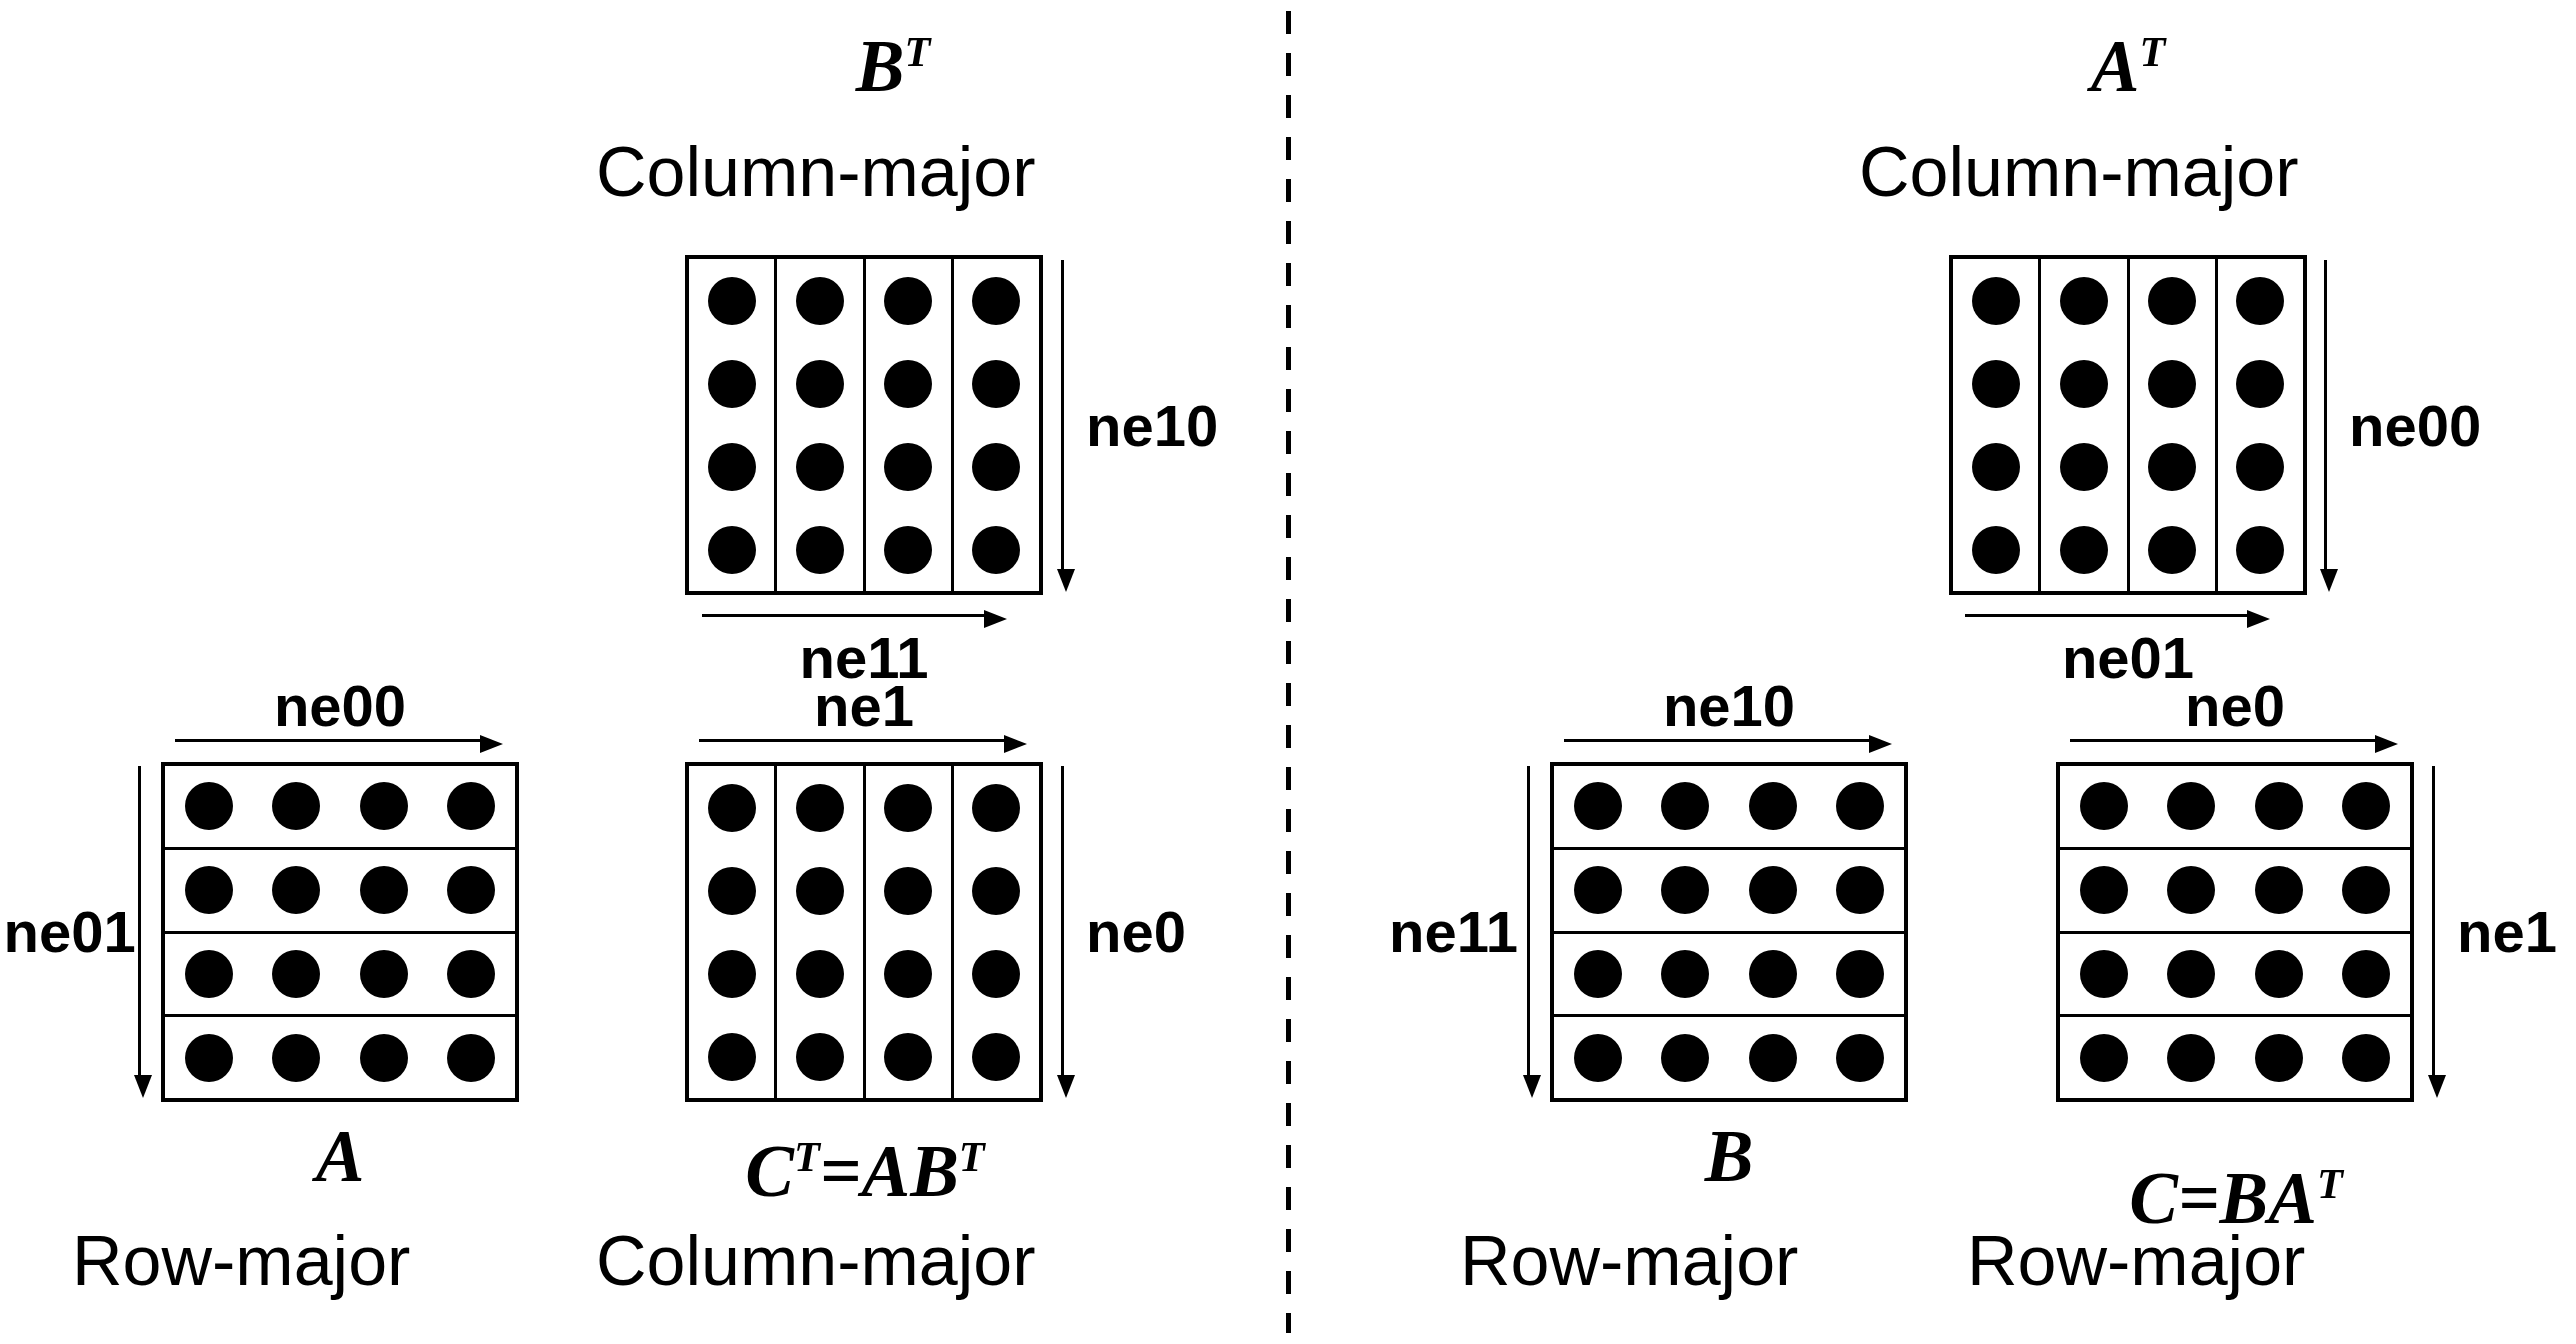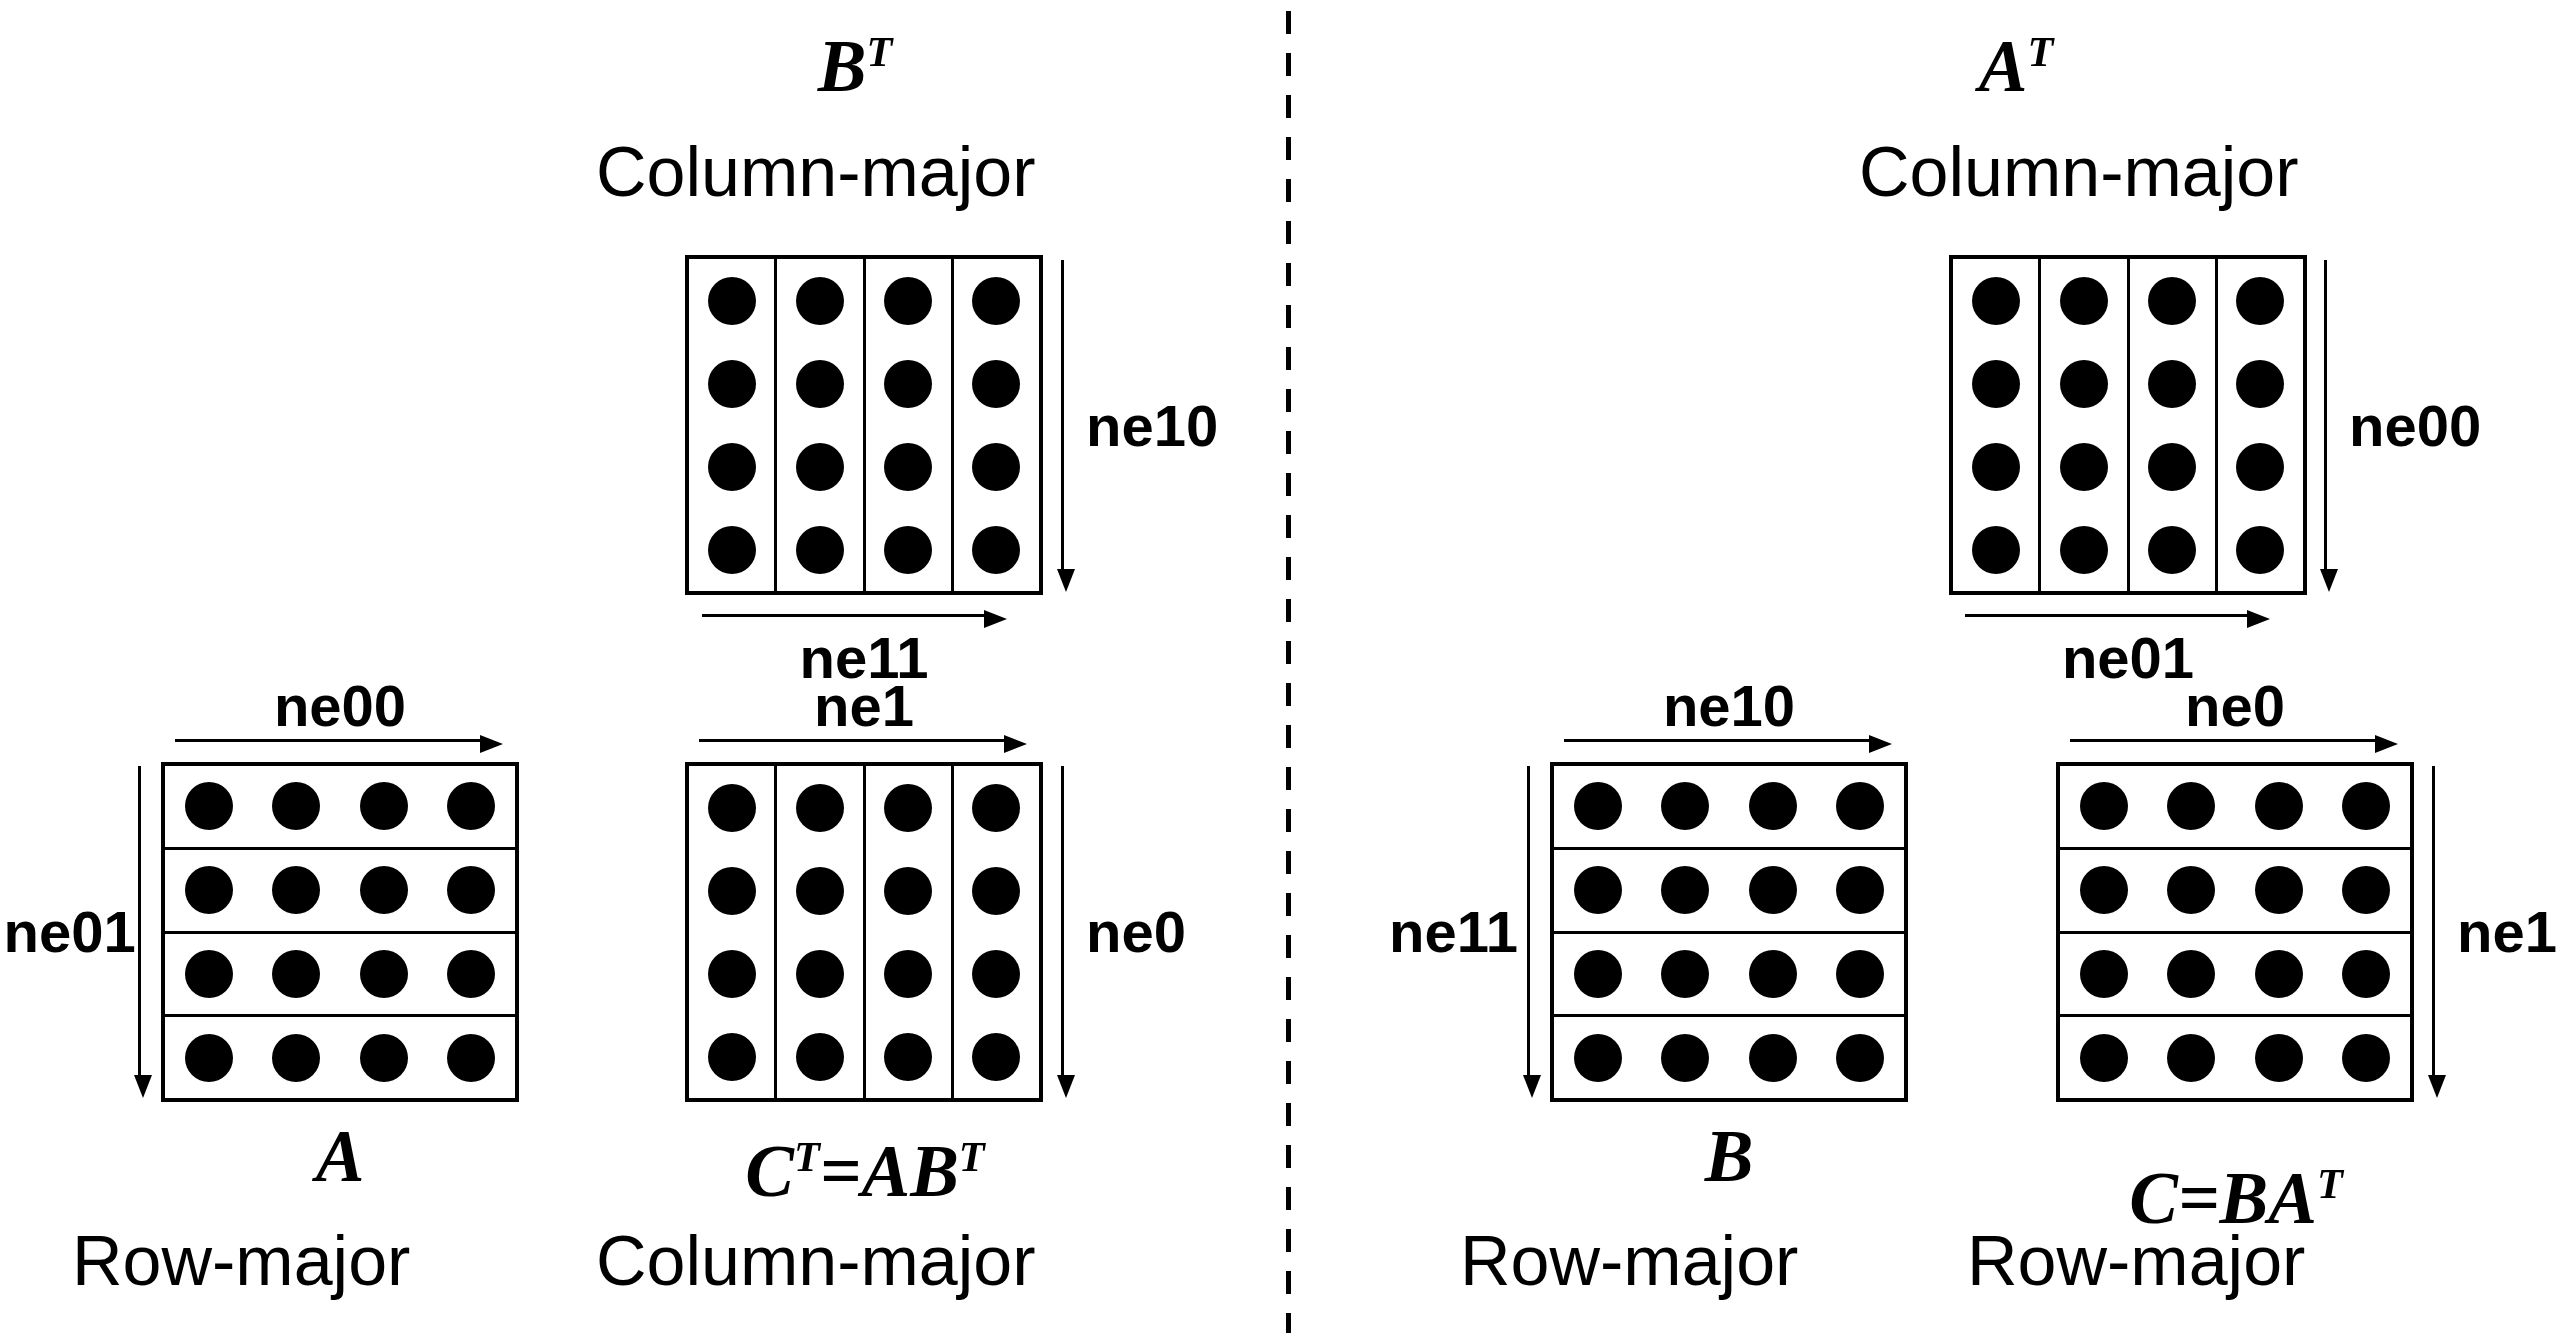--- a/index.html
+++ b/index.html
@@ -51,21 +51,21 @@
     position:absolute; width:4.5px;
     background:repeating-linear-gradient(to bottom, var(--ink) 0px, var(--ink) 23px, transparent 23px, transparent 42px);
   }
 </style>
 </head>
 <body>
 
 <div class="canvas">
 
   <div>
-    <div class="matrix-title" style="left:631px; top:10.8px; width:448px;">B<sup>T</sup></div>
+    <div class="matrix-title" style="left:669px; top:10.8px; width:448px;">B<sup>T</sup></div>
     <div class="layout-label" style="left:596px; top:134px; width:538px;">Column-major</div>
     <div class="matrix-box col-major" style="left:685px; top:255px;">
         <div class="strip">
           <div class="dot"></div>
           <div class="dot"></div>
           <div class="dot"></div>
           <div class="dot"></div>
         </div>
         <div class="strip">
           <div class="dot"></div>
@@ -158,21 +158,21 @@
       </div>
     <div class="arrow-down" style="left:1061px; top:766px; height:309px;"></div>
     <div class="ne-label" style="left:1086px; top:903px;">ne0</div>
     <div class="matrix-title" style="left:641px; top:1116px; width:448px;">C<sup>T</sup>=AB<sup>T</sup></div>
     <div class="layout-label" style="left:596px; top:1223px; width:538px;">Column-major</div>
   </div>
 
   <div class="divider" style="left:1286px; top:10.8px; height:1322px;"></div>
 
   <div>
-    <div class="matrix-title" style="left:1792px; top:10.8px; width:448px;font-family:Liberation Serif, serif;">A<sup>T</sup></div>
+    <div class="matrix-title" style="left:1904px; top:10.8px; width:448px;font-family:Liberation Serif, serif;">A<sup>T</sup></div>
     <div class="layout-label" style="left:1859px; top:134px; width:538px;">Column-major</div>
     <div class="matrix-box col-major" style="left:1949px; top:255px;">
         <div class="strip">
           <div class="dot"></div>
           <div class="dot"></div>
           <div class="dot"></div>
           <div class="dot"></div>
         </div>
         <div class="strip">
           <div class="dot"></div>

